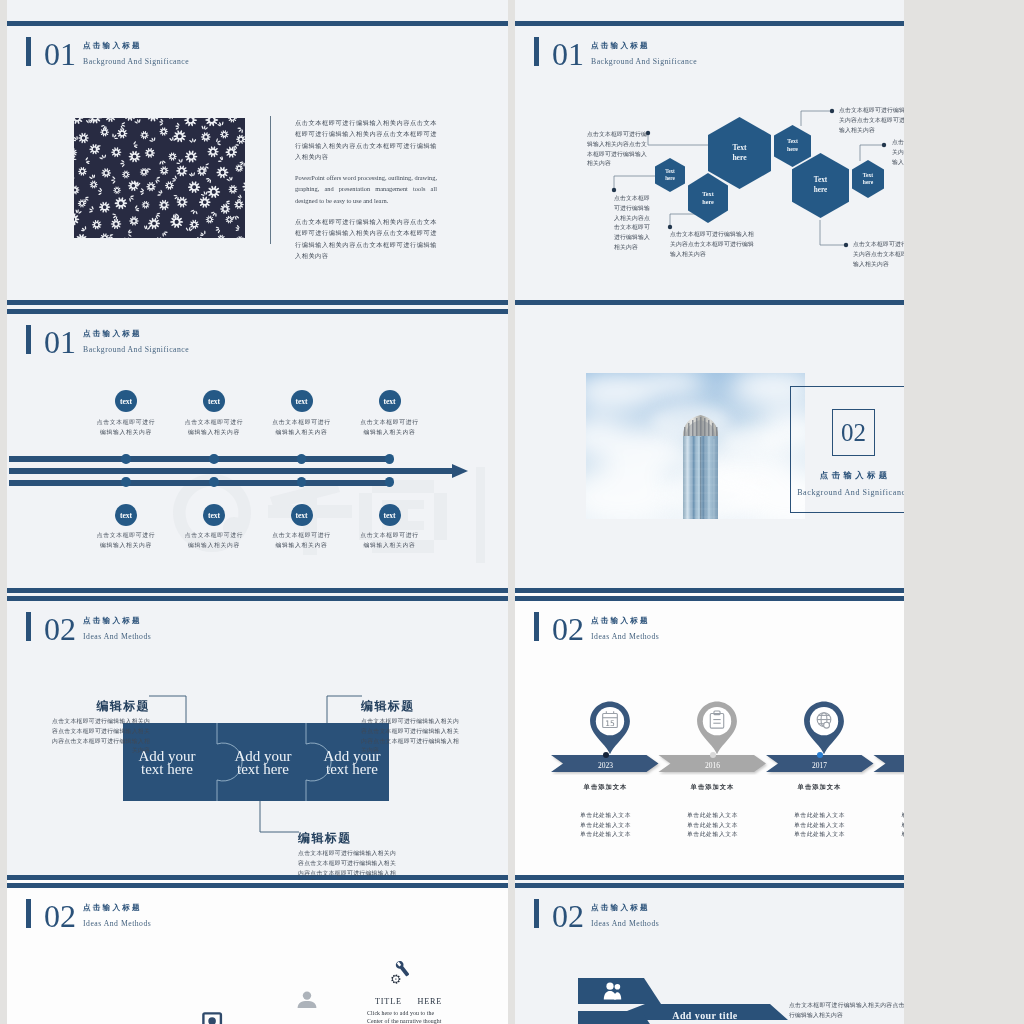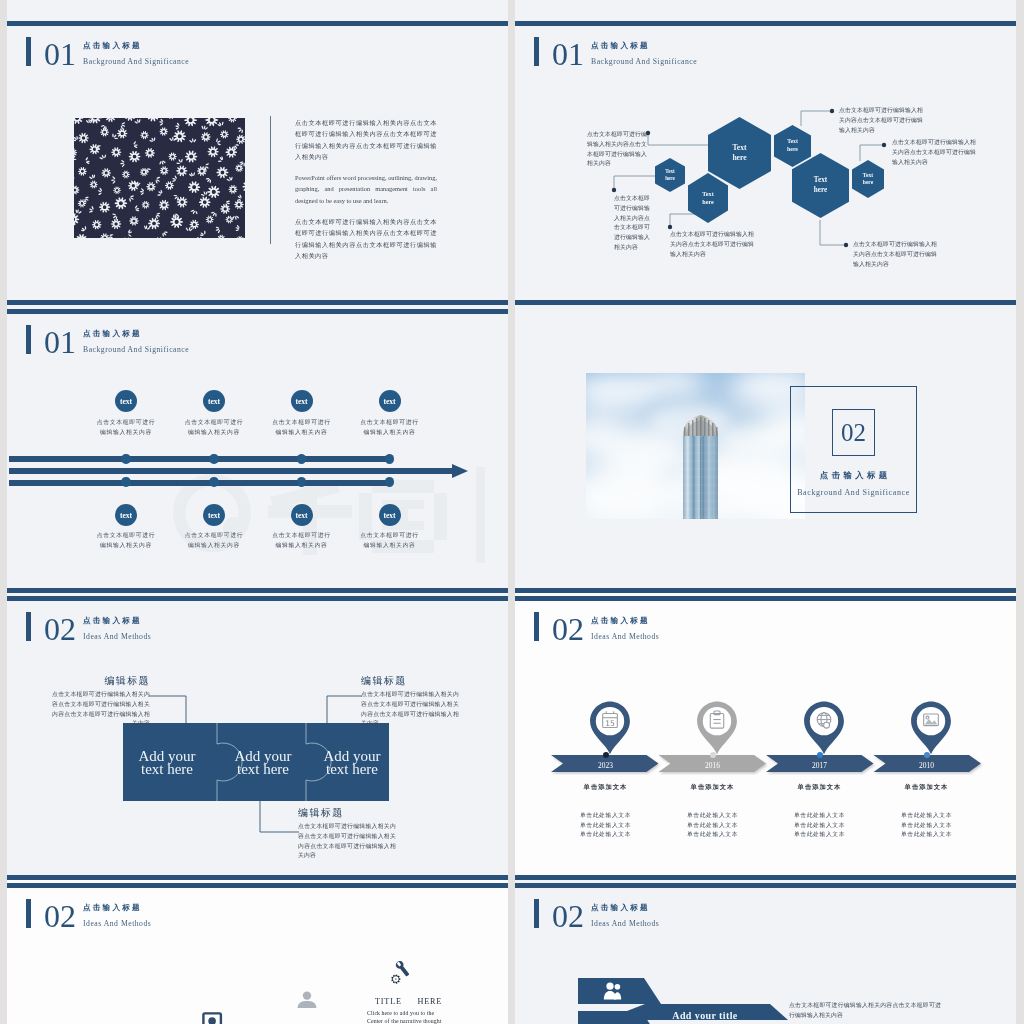--- a/index.html
+++ b/index.html
@@ -1,18 +1,18 @@
 <!DOCTYPE html>
 <html><head>
 <meta charset="utf-8">
 <title>PPT Template Preview</title>
 <style>
 html,body{margin:0;padding:0;}
 body{width:1024px;height:1024px;background:#e3e2e0;font-family:"Liberation Serif",serif;overflow:hidden;}
-#page{position:relative;width:1024px;height:1024px;overflow:hidden;background:#e3e2e0;}
+#page{position:relative;width:904px;height:1024px;overflow:hidden;background:#e3e2e0;}
 .slide{position:absolute;width:501px;height:290px;background:#f1f3f6;overflow:hidden;}
 .slide.white{background:#fdfdfd;}
 .bar{position:absolute;left:0;width:501px;height:5px;background:#2a5179;}
 .bar.top{top:3px;}
 .bar.bot{bottom:3px;}
 
 .hdr{position:absolute;left:19px;top:15px;display:flex;align-items:flex-start;}
 .hdr .vb{width:5px;height:29px;background:#2a5179;margin-top:4px;}
 .hdr .num{font-family:"Liberation Serif",serif;font-size:32px;line-height:31px;color:#2a5179;margin-left:13px;margin-top:6px;}
 .hdr .tt{margin-left:7px;margin-top:8px;}
@@ -39,21 +39,21 @@
    display:flex;align-items:center;justify-content:center;font-size:7.6px;font-weight:bold;font-family:"Liberation Serif",serif;}
 .tl-cap{position:absolute;width:62px;text-align:center;font-size:5.8px;line-height:9.8px;letter-spacing:.7px;color:#3f4855;}
 
 .s4-photo{position:absolute;left:73px;top:62px;width:218px;height:147px;overflow:hidden;}
 .s4-box{position:absolute;left:280px;top:76px;width:131px;height:126px;border:1.4px solid #2a5179;}
 .s4-num{position:absolute;left:318px;top:96px;width:55px;height:50px;border:1.4px solid #2a5179;
   display:flex;align-items:center;justify-content:center;font-size:25px;color:#2a5179;font-family:"Liberation Serif",serif;}
 
 .pz{position:absolute;background:#2a5179;}
 .pz-t{position:absolute;color:#eef3f8;font-size:15px;line-height:12.5px;text-align:center;font-family:"Liberation Serif",serif;}
-.ptitle{font-size:10px;font-weight:normal;color:#24405e;letter-spacing:1.4px;font-family:"DejaVu Sans",sans-serif;}
+.ptitle{font-size:12px;font-weight:bold;color:#24405e;letter-spacing:1.4px;font-family:"DejaVu Sans",sans-serif;margin-top:24px;}
 .lblr{text-align:justify;text-align-last:right;}
 
 .pin{position:absolute;width:44px;height:55px;}
 .yr{position:absolute;width:90px;text-align:center;color:#fff;font-size:7.5px;font-family:"Liberation Serif",serif;}
 
 #wm{position:absolute;left:0;top:0;width:1024px;height:1024px;pointer-events:none;mix-blend-mode:darken;}
 .wmtxt{position:absolute;font-family:sans-serif;font-weight:bold;color:rgba(208,215,223,.72);white-space:nowrap;}
 </style>
 </head>
 <body>

